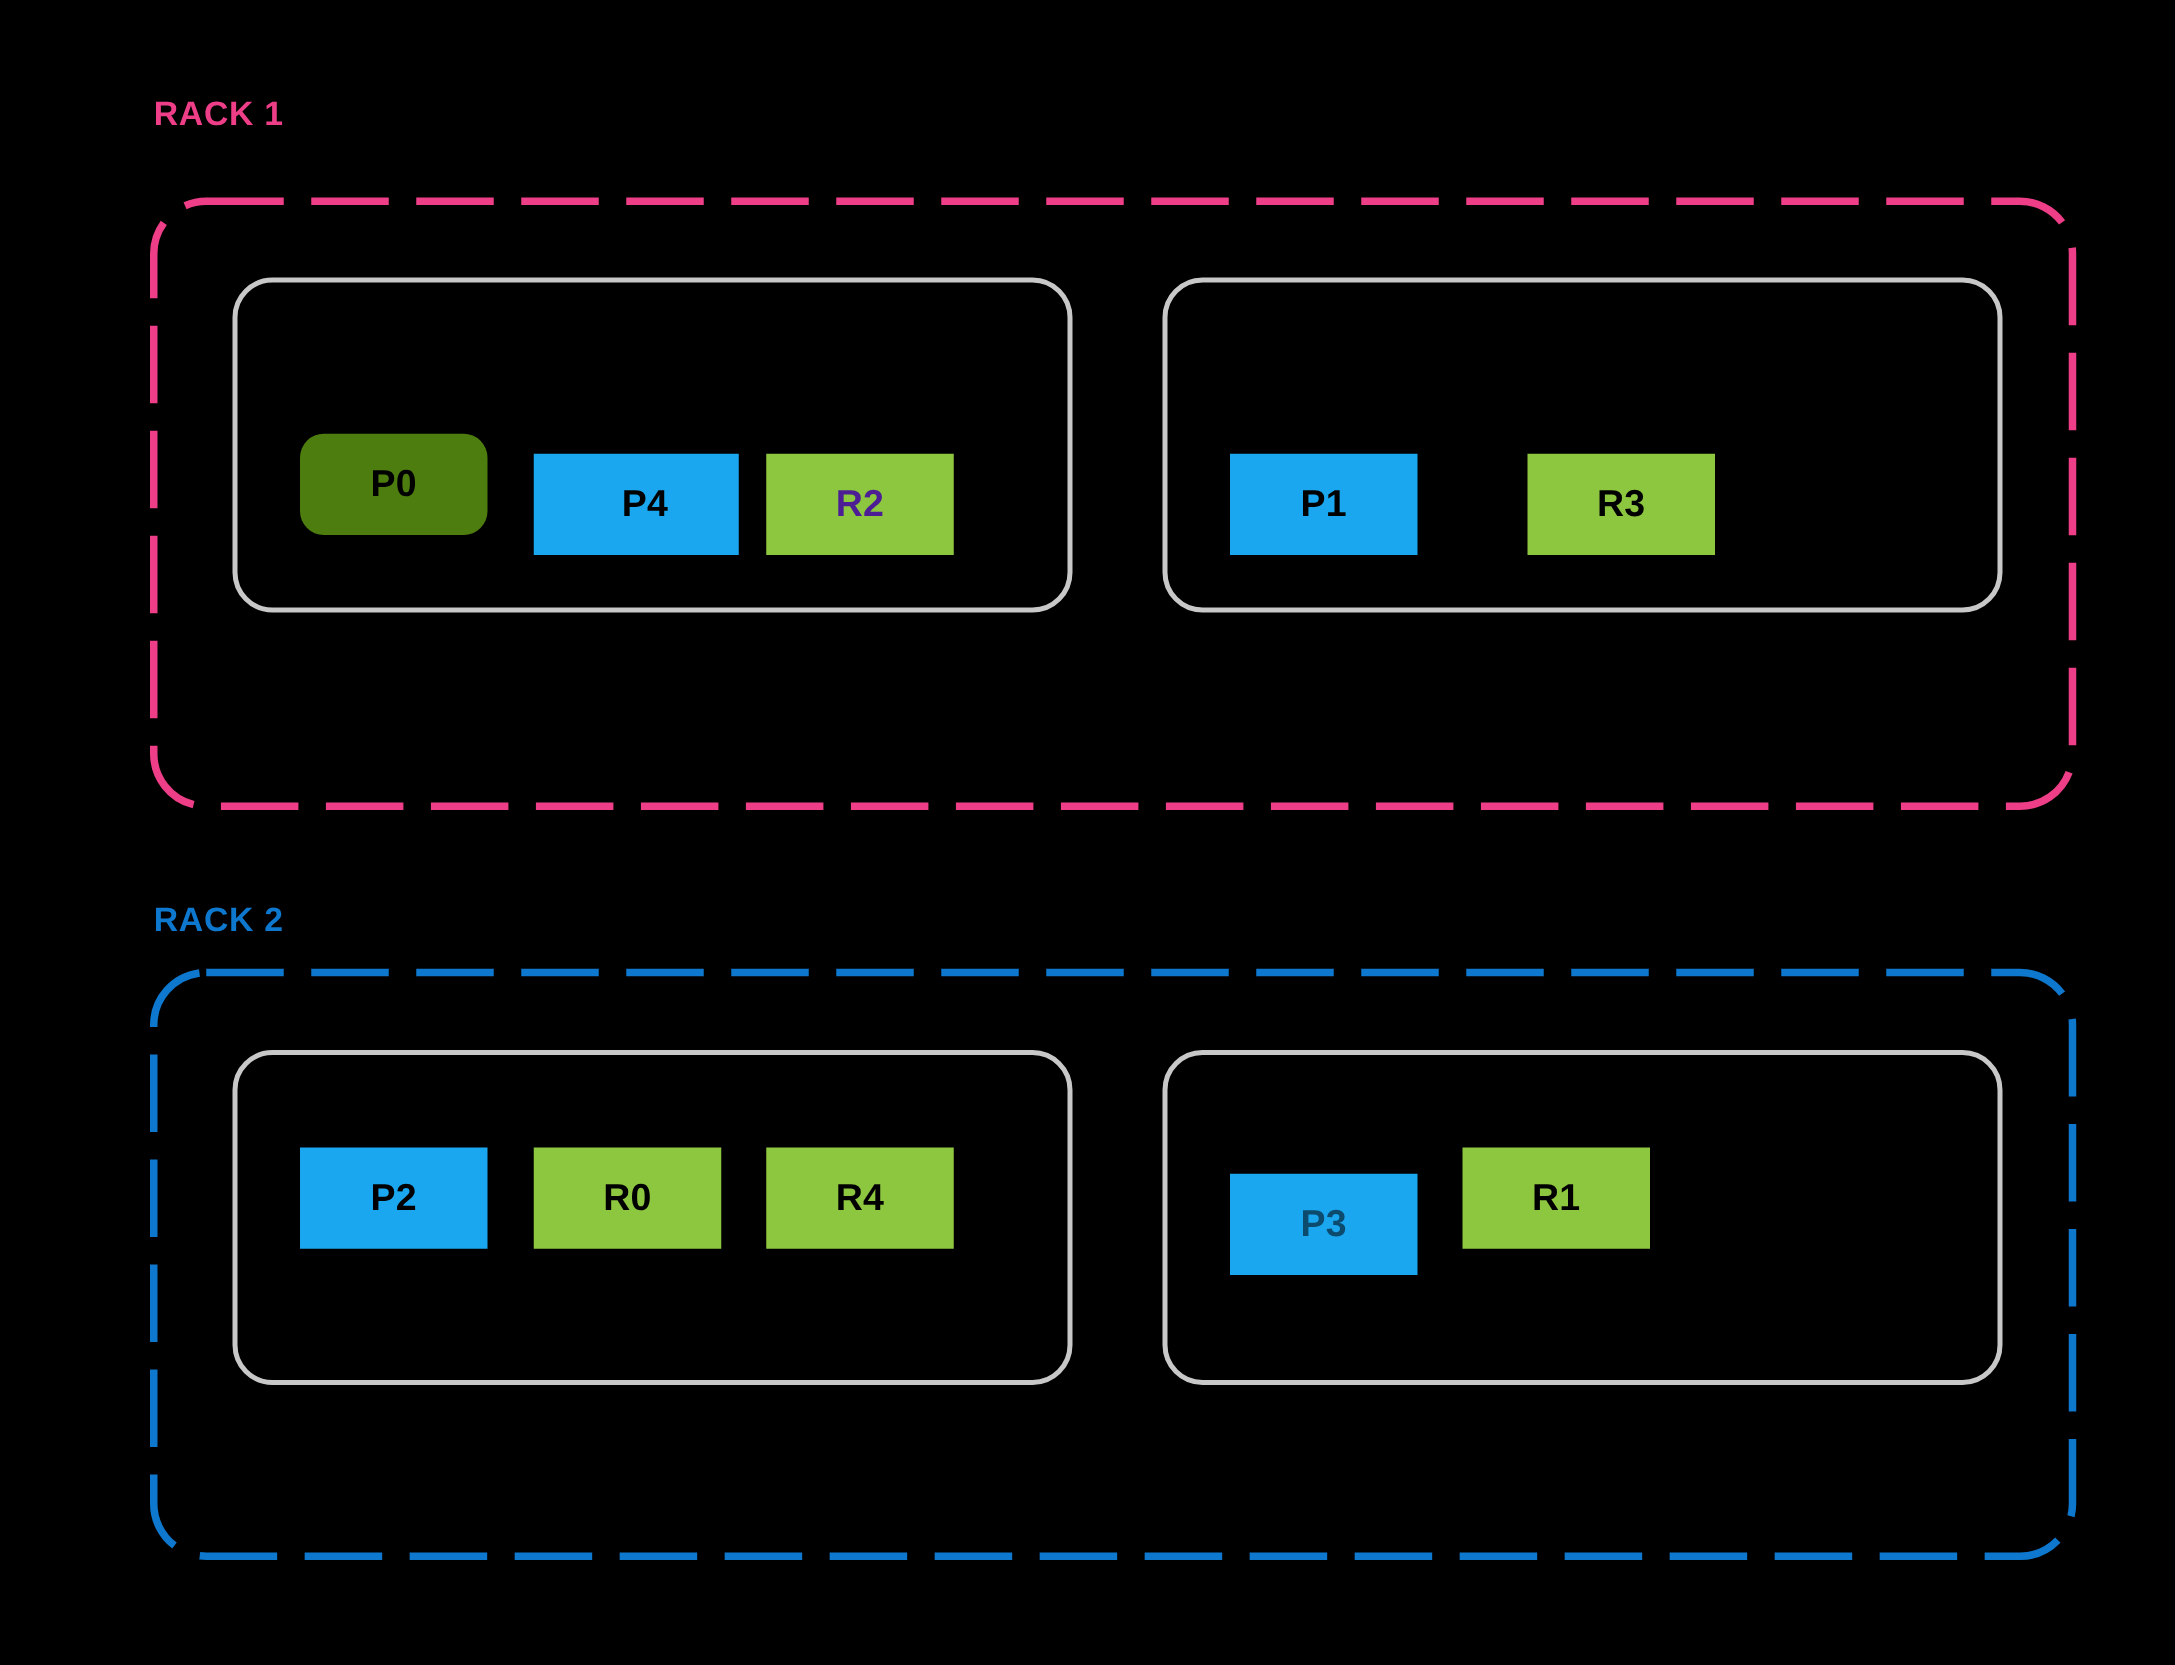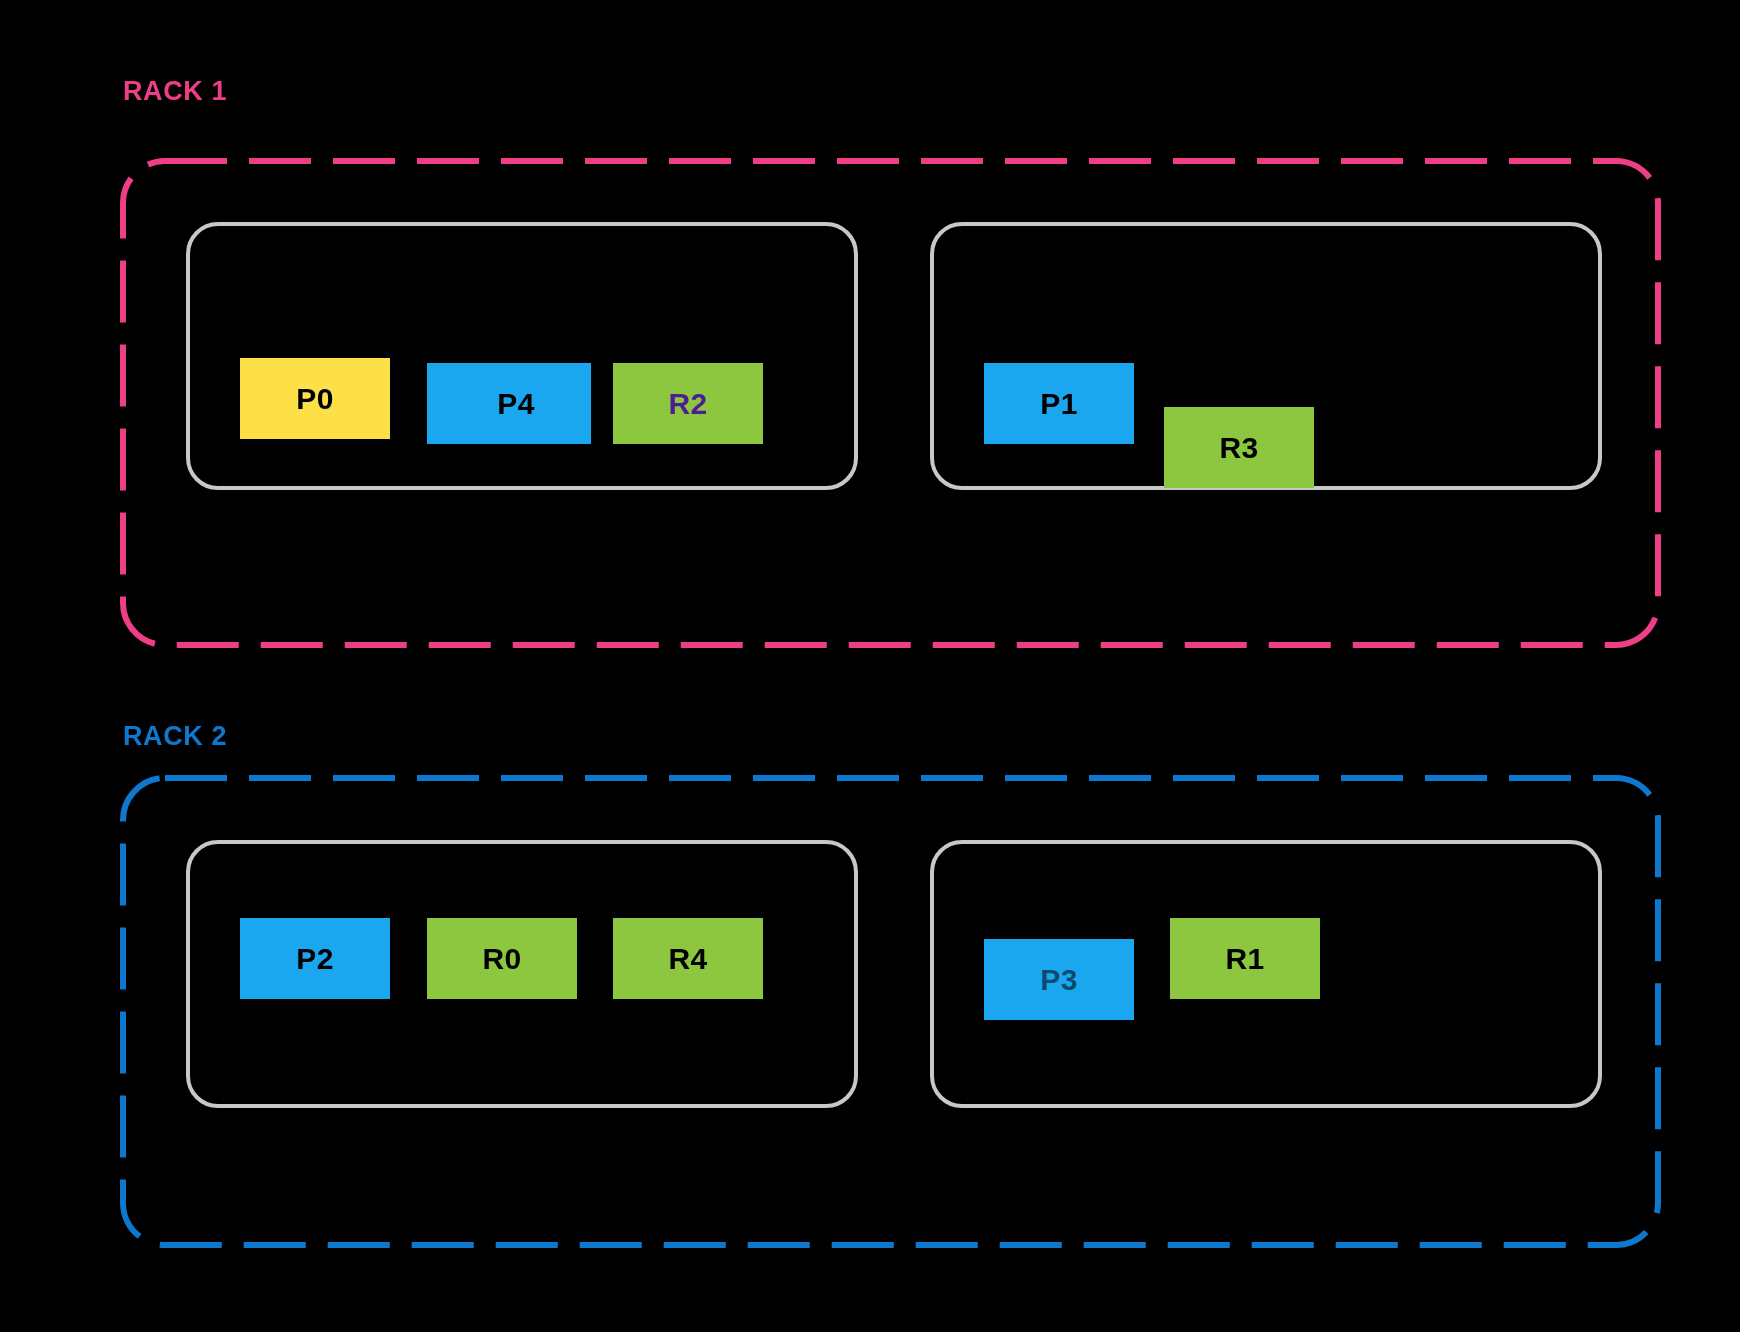--- a/index.html
+++ b/index.html
@@ -69,26 +69,26 @@
 <body>
 
 <div class="canvas">
   <svg class="rack-svg" id="rack-svg" width="1740" height="1332">
       <rect x="123" y="161" width="1535" height="484" rx="42" ry="42" fill="none" stroke="#ed3e87" stroke-width="6" stroke-dasharray="62 22" stroke-linecap="butt"></rect>
       <rect x="123" y="778" width="1535" height="467" rx="42" ry="42" fill="none" stroke="#0d78ce" stroke-width="6" stroke-dasharray="62 22" stroke-linecap="butt"></rect>
     </svg>
   <div id="rack-layer">
       <div class="rack-label" style="left: 123px; top: 78px; color: rgb(237, 62, 135);">RACK 1</div>
       <div class="broker" style="left: 186px; top: 222px; width: 672px; height: 268px;"></div>
-      <div class="chip" style="left: 240px; top: 358px; background: #fde047; color: rgb(0, 0, 0);">P0</div>
+      <div class="chip" style="left: 240px; top: 347px; background: #4d7c0f; color: rgb(0, 0, 0); border-radius: 19px;">P0</div>
       <div class="chip" style="left: 427px; top: 363px; background: rgb(26, 167, 239); color: rgb(0, 0, 0); padding-left: 14px;">P4</div>
       <div class="chip" style="left: 613px; top: 363px; background: rgb(141, 198, 63); color: #4c1d95;">R2</div>
       <div class="broker" style="left: 930px; top: 222px; width: 672px; height: 268px;"></div>
       <div class="chip" style="left: 984px; top: 363px; background: rgb(26, 167, 239); color: rgb(0, 0, 0);">P1</div>
-      <div class="chip" style="left: 1164px; top: 363px; background: rgb(141, 198, 63); color: rgb(0, 0, 0); margin-top: 44px;">R3</div>
+      <div class="chip" style="left: 1222px; top: 363px; background: rgb(141, 198, 63); color: rgb(0, 0, 0);">R3</div>
       <div class="rack-label" style="left: 123px; top: 723px; color: rgb(13, 120, 206);">RACK 2</div>
       <div class="broker" style="left: 186px; top: 840px; width: 672px; height: 268px;"></div>
       <div class="chip" style="left: 240px; top: 918px; background: rgb(26, 167, 239); color: rgb(0, 0, 0); text-align: center;">P2</div>
       <div class="chip" style="left: 427px; top: 918px; background: rgb(141, 198, 63); color: rgb(0, 0, 0);">R0</div>
       <div class="chip" style="left: 613px; top: 918px; background: rgb(141, 198, 63); color: rgb(0, 0, 0);">R4</div>
       <div class="broker" style="left: 930px; top: 840px; width: 672px; height: 268px;"></div>
       <div class="chip" style="left: 984px; top: 939px; background: rgb(26, 167, 239); color: #0c4a6e;">P3</div>
       <div class="chip" style="left: 1170px; top: 918px; background: rgb(141, 198, 63); color: rgb(0, 0, 0); text-align: center;">R1</div>
     </div>
 </div>

